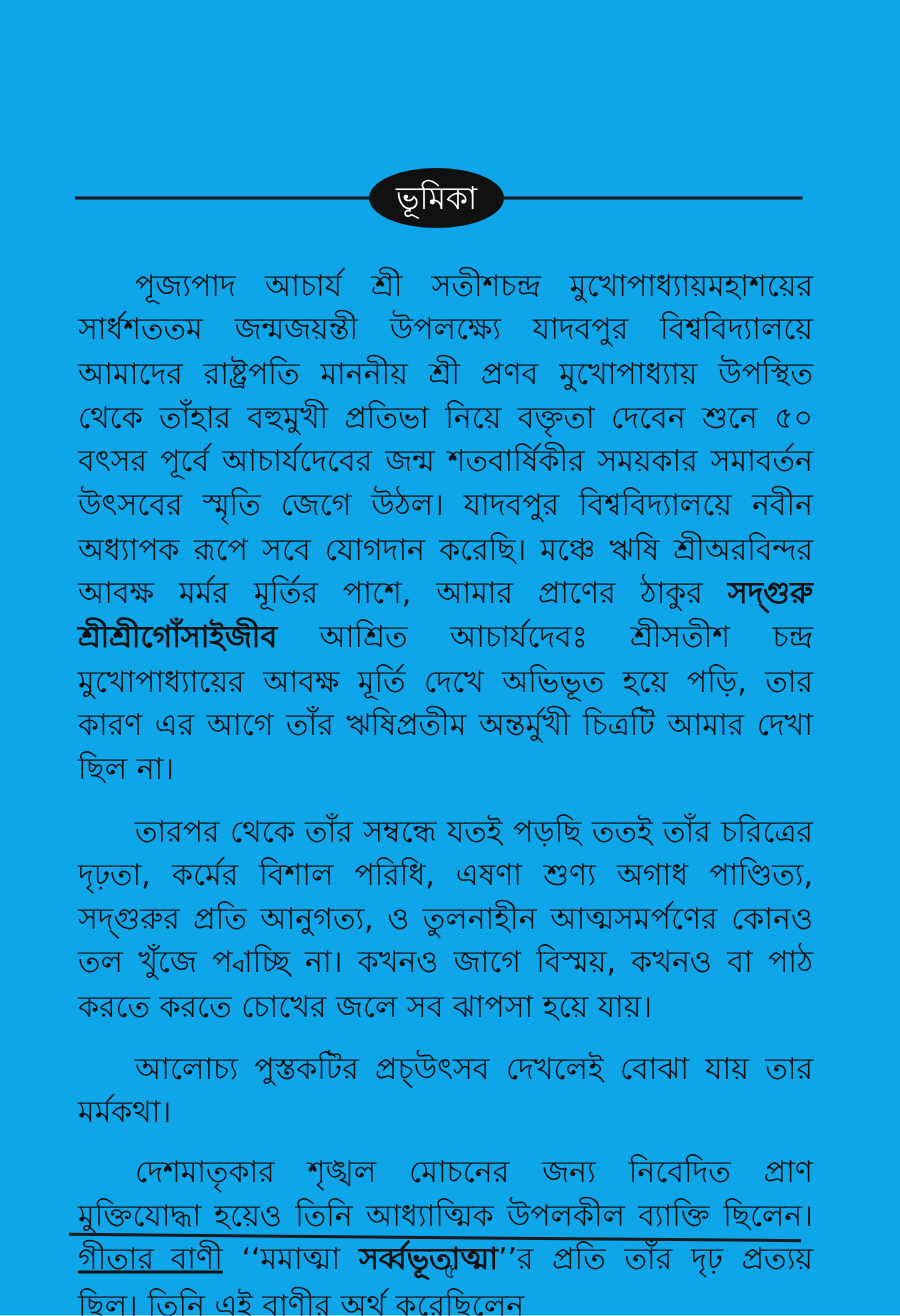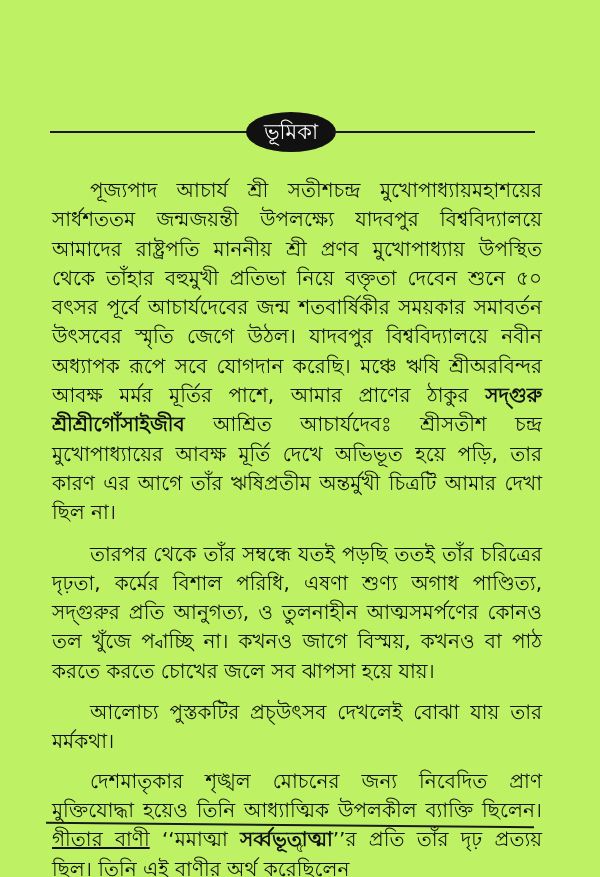--- a/index.html
+++ b/index.html
@@ -13,21 +13,21 @@
     position: relative;
     overflow: hidden;
     font-family: "DejaVu Sans", "Liberation Sans", sans-serif;
     color: #111111;
   }
   .page {
     position: absolute;
     left: 0; top: 0;
     width: 600px;
     height: 877px;
-    background: #bef264;
+    background: #0ea5e9;
   }
   .heading-row {
     position: absolute;
     left: 50px;
     top: 112px;
     width: 485px;
     height: 40px;
   }
   .heading-rule {
     position: absolute;
@@ -59,21 +59,21 @@
     line-height: 29.3px;
     text-align: justify;
   }
   .para {
     margin: 0;
   }
   .para.indent { text-indent: 38px; }
   .para + .para { margin-top: 12px; }
   .para.gap { margin-top: 10px; }
   .bold { font-weight: bold; }
-  .underline { text-decoration: underline; }
+  .underline { text-decoration: underline; font-family: Liberation Serif, serif; }
   .footer-rule {
     position: absolute;
     left: 46px;
     top: 824px;
     width: 488px;
     height: 2px;
     background: #1a1a1a;
     transform: rotate(0.5deg);
   }
   .page-number {

